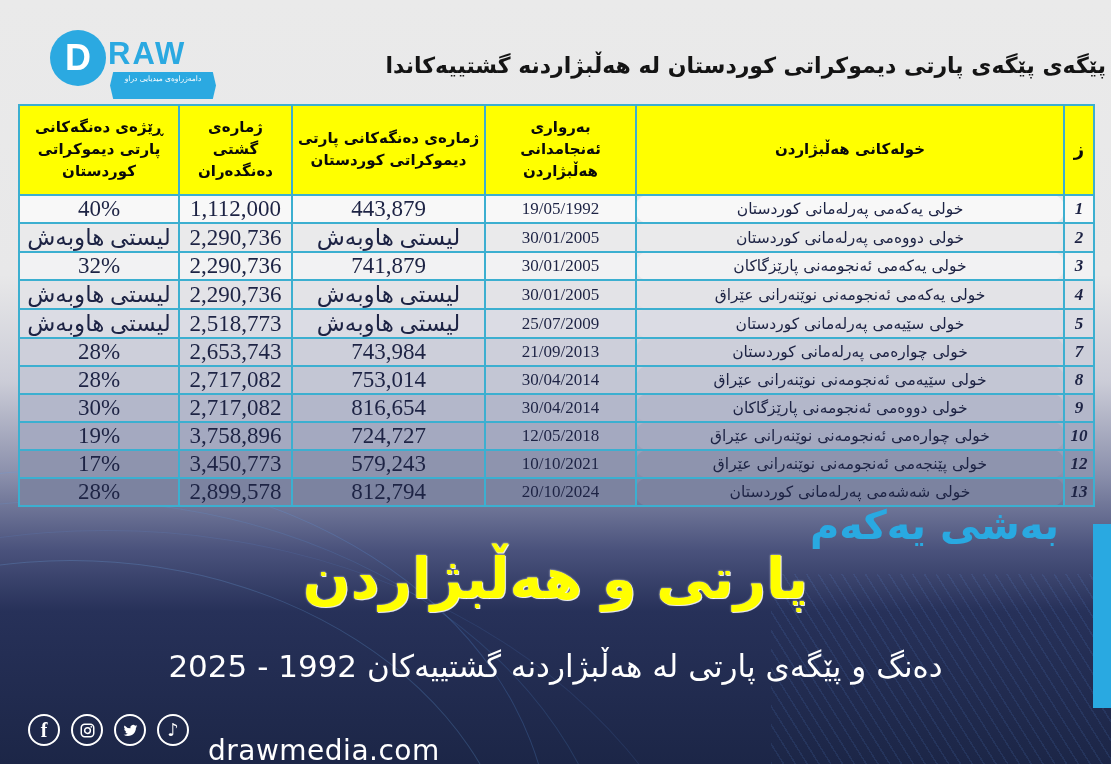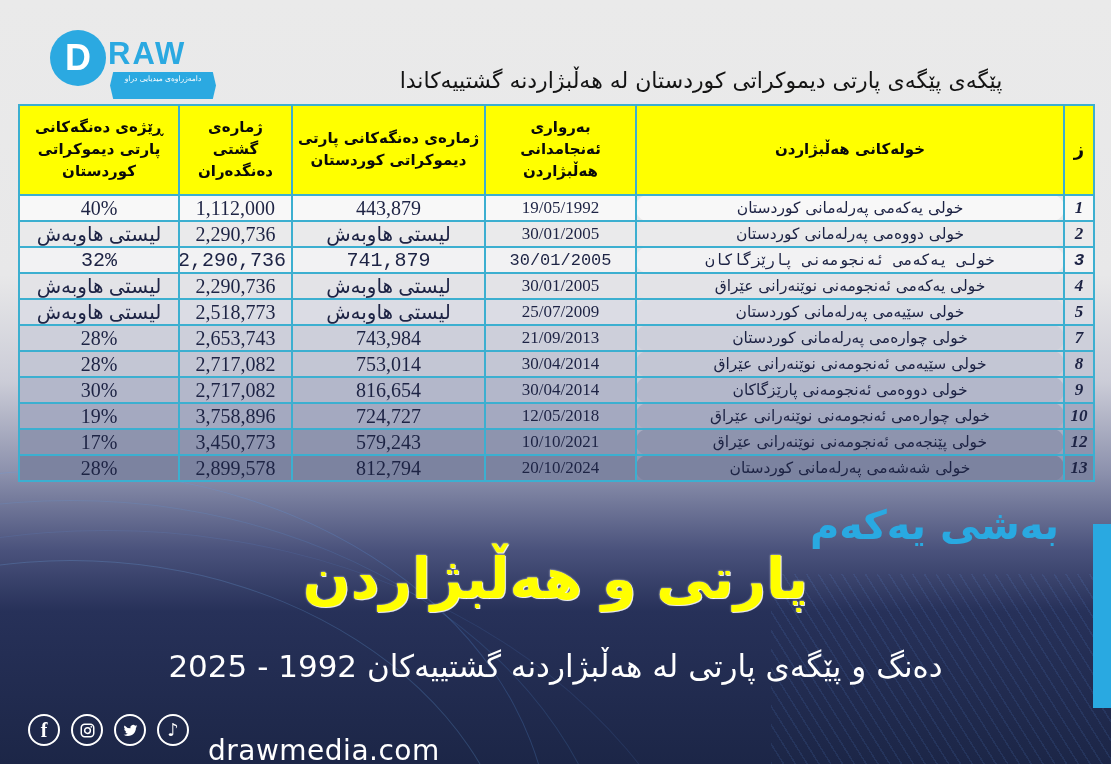--- a/index.html
+++ b/index.html
@@ -31,40 +31,40 @@
     position:absolute;left:58px;top:8px;color:#2BA9E1;font-weight:bold;
     font-size:31px;letter-spacing:2px;font-family:"Liberation Sans",sans-serif;
   }
   .logo-banner{
     position:absolute;left:60px;top:44px;width:106px;height:27px;background:#2BA9E1;
     color:#fff;font-size:7.5px;text-align:center;line-height:13px;direction:rtl;
     clip-path:polygon(3% 0,97% 0,100% 50%,97% 100%,3% 100%,0 50%);
   }
   
   .page-title{
-    position:absolute;top:68px;right:5px;width:810px;z-index:3;
-    direction:rtl;text-align:center;font-size:22px;font-weight:normal;color:#141414;
+    position:absolute;top:53px;right:5px;width:810px;z-index:3;
+    direction:rtl;text-align:right;font-size:22px;font-weight:bold;color:#141414;
   }
   
   .table-wrap{position:absolute;left:18px;top:104px;z-index:2;}
   table{border-collapse:collapse;table-layout:fixed;width:1075px;}
   th,td{border:2px solid #3CAFD0;text-align:center;vertical-align:middle;overflow:hidden;}
   thead th{
     background:#FFFF00;font-weight:bold;font-size:15px;color:#0a0a0a;
     height:88px;line-height:1.45;padding:0 4px;direction:rtl;
   }
   thead th.h-num{font-size:18px;}
   tbody td{height:24px;font-size:15.5px;color:#1d2344;padding:0 5px;}
   td.c-name{direction:rtl;border-radius:12px;}
   td.c-date{font-family:"Liberation Serif","DejaVu Serif",serif;font-size:17px;direction:ltr;}
-  td.c-val{font-family:"Liberation Serif","DejaVu Sans",serif;font-size:20px;direction:rtl;}
+  td.c-val{font-family:"Liberation Serif","DejaVu Sans",serif;font-size:23px;direction:rtl;}
   td.c-num{font-family:"Liberation Serif","DejaVu Serif",serif;font-style:italic;font-weight:bold;font-size:17px;}
   tbody tr:nth-child(1) td{background:#f8f8f8;}
   tbody tr:nth-child(2) td{background:#eaeaeb;}
-  tbody tr:nth-child(3) td{background:#f2f2f3;font-family:Liberation Mono, monospace;}
+  tbody tr:nth-child(3) td{background:#f2f2f3;}
   tbody tr:nth-child(4) td{background:#e3e3e7;}
   tbody tr:nth-child(5) td{background:#dbdce4;}
   tbody tr:nth-child(6) td{background:#cdcfda;}
   tbody tr:nth-child(7) td{background:#c3c6d4;}
   tbody tr:nth-child(8) td{background:#b3b7ca;}
   tbody tr:nth-child(9) td{background:#a4a9c0;}
   tbody tr:nth-child(10) td{background:#8e94ae;}
   tbody tr:nth-child(11) td{background:#7c83a0;}
   tbody tr:nth-child(12) td{background:#67708f;}
   tbody tr:nth-child(13) td{background:#545d80;}

